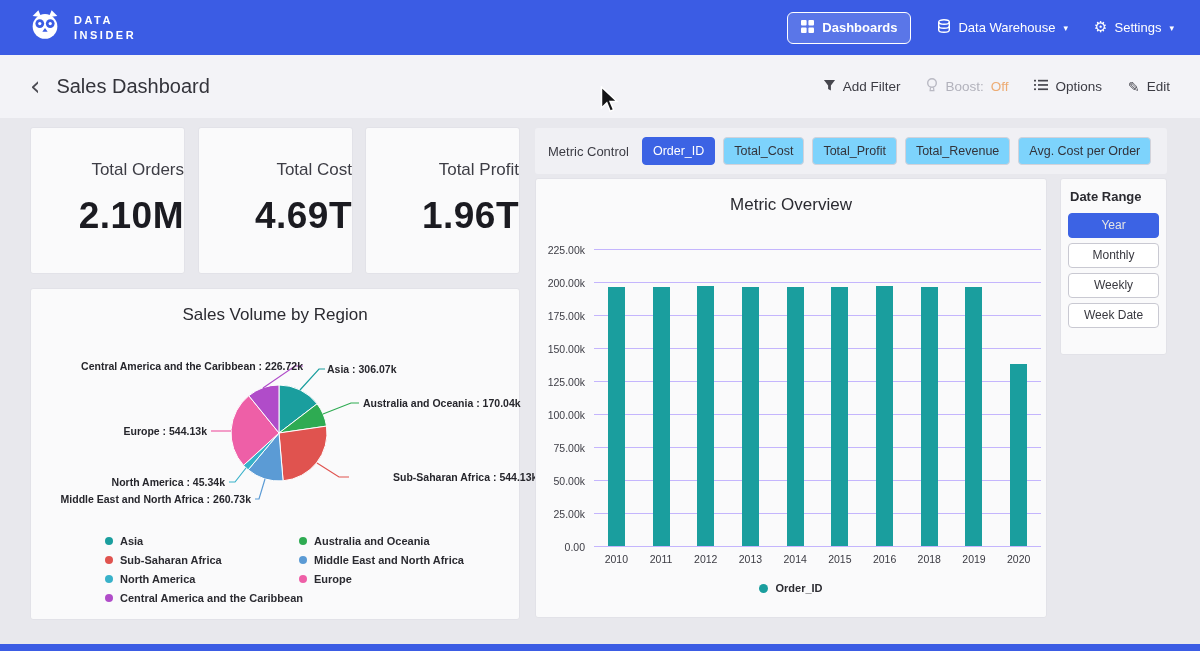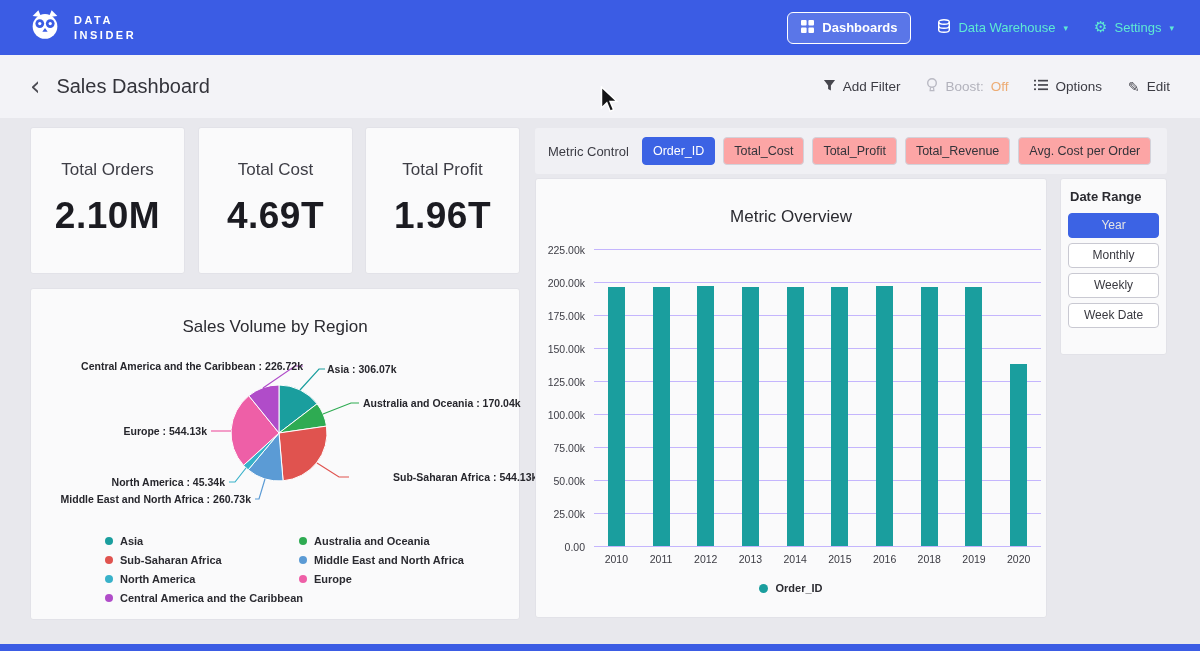--- a/index.html
+++ b/index.html
@@ -6,48 +6,48 @@
   html,body{width:1200px;height:651px;}
   body{position:relative;overflow:hidden;background:#e8e8ed;font-family:"Liberation Sans","DejaVu Sans",sans-serif;}
   .uni{font-family:"DejaVu Sans",sans-serif;}
 
   
   .nav{position:absolute;top:0;left:0;width:1200px;height:55px;background:#3b5ce4;display:flex;align-items:center;padding:0 26px;}
   .brand{display:flex;align-items:center;gap:10px;cursor:pointer;}
   .brand-text{color:#fff;font-size:11px;font-weight:bold;letter-spacing:2.5px;line-height:1.35;}
   .nav-right{margin-left:auto;display:flex;align-items:center;gap:26px;}
   .nav-btn{display:flex;align-items:center;gap:8px;color:#fff;font-size:13px;font-weight:bold;background:rgba(255,255,255,0.16);border:1.5px solid #fff;border-radius:6px;padding:7px 13px;cursor:pointer;}
-  .nav-item{display:flex;align-items:center;gap:7px;color:#5eead4;font-size:13px;cursor:pointer;}
+  .nav-item{display:flex;align-items:center;gap:7px;color:#ffffff;font-size:13px;cursor:pointer;}
   .caret{font-size:9px;margin-left:1px;}
   .gear{font-size:15px;line-height:1;}
 
   
   .header-strip{position:absolute;top:55px;left:0;width:1200px;height:63px;background:#f3f3f7;display:flex;align-items:center;padding:0 30px;}
   .back{font-size:26px;color:#4a4a52;margin-right:16px;line-height:0.8;cursor:pointer;}
   .page-title{font-size:20px;font-weight:500;color:#34343b;}
   .header-actions{margin-left:auto;display:flex;align-items:center;gap:26px;}
   .action{display:flex;align-items:center;gap:7px;font-size:13.5px;color:#3c3c44;cursor:pointer;}
   .action .uni{font-size:14px;color:#46464e;line-height:1;}
   .boost-label{color:#b2b2bc;}
   .boost-value{color:#edac74;}
 
   
   .card{position:absolute;background:#fafafb;border:1px solid #e2e2e8;border-radius:3px;}
-  .card-title{text-align:center;font-size:17px;color:#2b2b31;margin-top:28px;}
-
-  .kpi{width:155px;height:147px;top:127px;text-align:center;}
+  .card-title{text-align:center;font-size:17px;color:#2b2b31;margin-top:16px;}
+
+  .kpi{width:155px;height:147px;top:127px;text-align:right;}
   .kpi-title{margin-top:32px;font-size:17px;color:#3d3d45;}
   .kpi-value{margin-top:15px;font-size:37px;font-weight:bold;color:#1b1b21;letter-spacing:0.5px;}
   #kpi-0{left:30px;} #kpi-1{left:198px;} #kpi-2{left:365px;}
 
   
   .mc{position:absolute;left:535px;top:128px;width:632px;height:46px;background:#f0f0f4;border-radius:3px;display:flex;align-items:center;padding:0 13px;gap:13px;}
   .mc-label{font-size:13px;color:#3c3c44;white-space:nowrap;}
   #metric-buttons{display:flex;gap:8px;}
-  .pill{background:#fca5a5;border:1px solid #d2d2da;border-radius:4px;padding:6px 10px;font-size:12.5px;color:#33333a;cursor:pointer;white-space:nowrap;}
+  .pill{background:#7dd3fc;border:1px solid #d2d2da;border-radius:4px;padding:6px 10px;font-size:12.5px;color:#33333a;cursor:pointer;white-space:nowrap;}
   .pill.selected{background:#3c63e4;border-color:#3c63e4;color:#fff;}
 
   
   #pie-card{left:30px;top:288px;width:490px;height:332px;}
   #pie-svg{position:absolute;left:0;top:0;}
   #pie-svg polyline{fill:none;stroke-width:1.2;}
   .callout{position:absolute;font-size:10.5px;font-weight:bold;color:#26262c;white-space:nowrap;}
   #co-0{left:296px;top:74px;} #co-1{left:332px;top:108px;} #co-2{left:322px;top:182px;padding-left:40px;}
   #co-3{right:268px;top:204px;} #co-4{right:294px;top:187px;padding-left:44px;} #co-5{right:312px;top:136px;}
   #co-6{right:216px;top:71px;}

